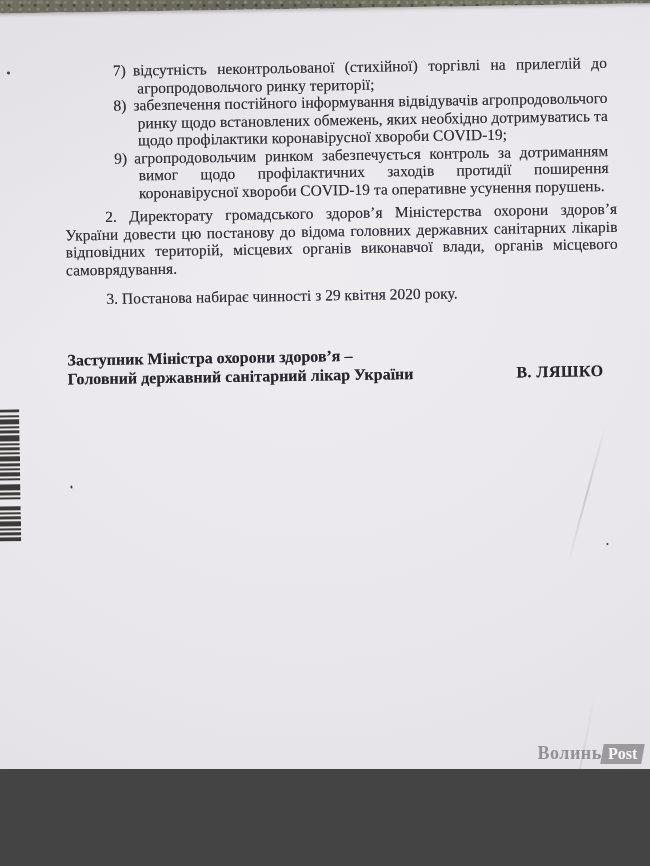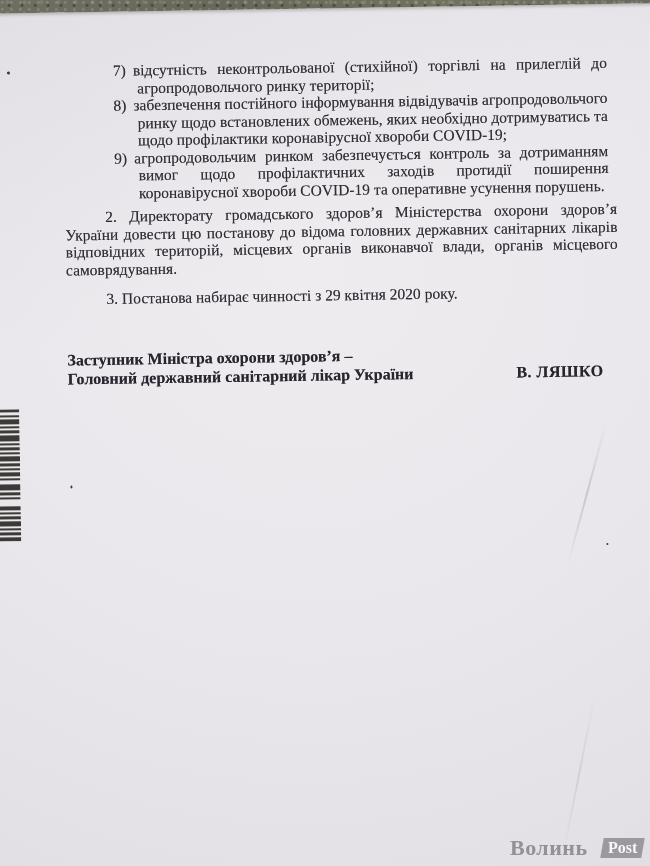--- a/index.html
+++ b/index.html
@@ -1,19 +1,19 @@
 <!DOCTYPE html>
 <html><head>
 <meta charset="utf-8">
 <style>
   html,body{margin:0;padding:0;}
   body{width:650px;height:866px;overflow:hidden;background:#444;}
 
   .scene{
-    position:relative;width:650px;height:866px;overflow:hidden;
+    position:relative;width:650px;height:769px;overflow:hidden;
     background-color:#6c6b5f;
     background-image:
       radial-gradient(circle at 25% 35%, rgba(255,255,255,.15) 0 1px, transparent 2px),
       radial-gradient(circle at 70% 60%, rgba(0,0,0,.30) 0 1px, transparent 2px),
       radial-gradient(circle at 45% 20%, rgba(255,255,255,.10) 0 1.5px, transparent 2.5px),
       linear-gradient(90deg,#6f6e61 0%, #686759 35%, #73725f 70%, #6a695c 100%);
     background-size: 9px 7px, 13px 9px, 17px 11px, 100% 100%;
   }
 
   .paper{
@@ -56,21 +56,21 @@
 
   .crease{position:absolute;width:2px;background:linear-gradient(180deg,transparent,rgba(148,145,140,.38),transparent);}
   .crease-1{left:608px;top:418px;height:145px;transform:rotate(16deg);}
   .crease-3{left:596px;top:690px;height:160px;transform:rotate(12deg);opacity:.6;}
 
   .watermark{
     position:absolute;right:7px;bottom:5px;
     display:flex;align-items:center;
     font-family:"Liberation Serif","DejaVu Serif",serif;font-weight:bold;
   }
-  .wm-volyn{font-size:22px;color:rgba(116,114,118,.72);letter-spacing:.5px;margin-right:14px;}
+  .wm-volyn{font-size:18px;color:rgba(116,114,118,.72);letter-spacing:.5px;margin-right:0;}
   .wm-post-box{display:inline-block;background:rgba(147,145,149,.9);transform:skewX(-10deg);padding:1px 6px;}
   .wm-post-text{display:inline-block;transform:skewX(10deg);color:#f7f6f8;font-size:16px;}
 </style>
 </head>
 <body>
 
 <div class="scene">
 
   <div class="paper">
 

